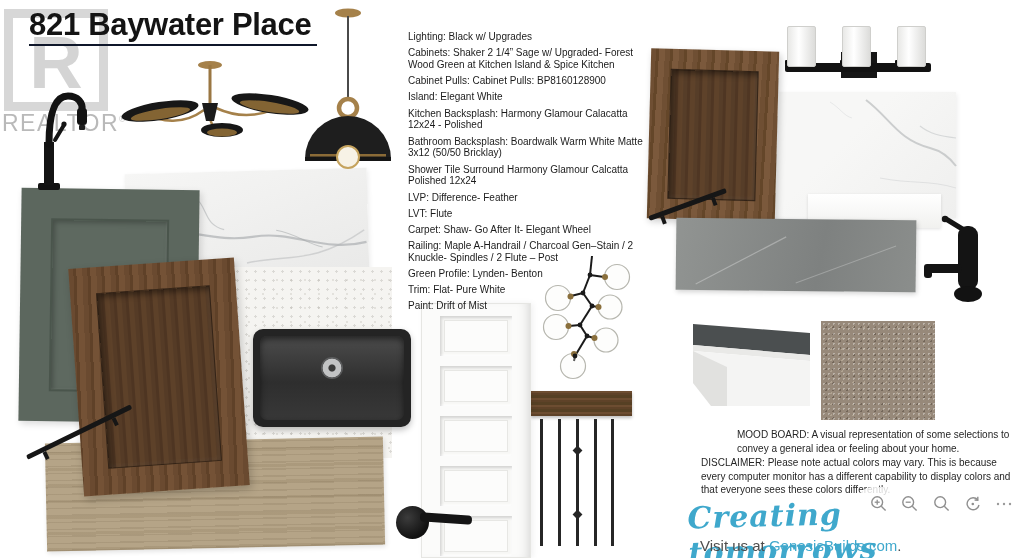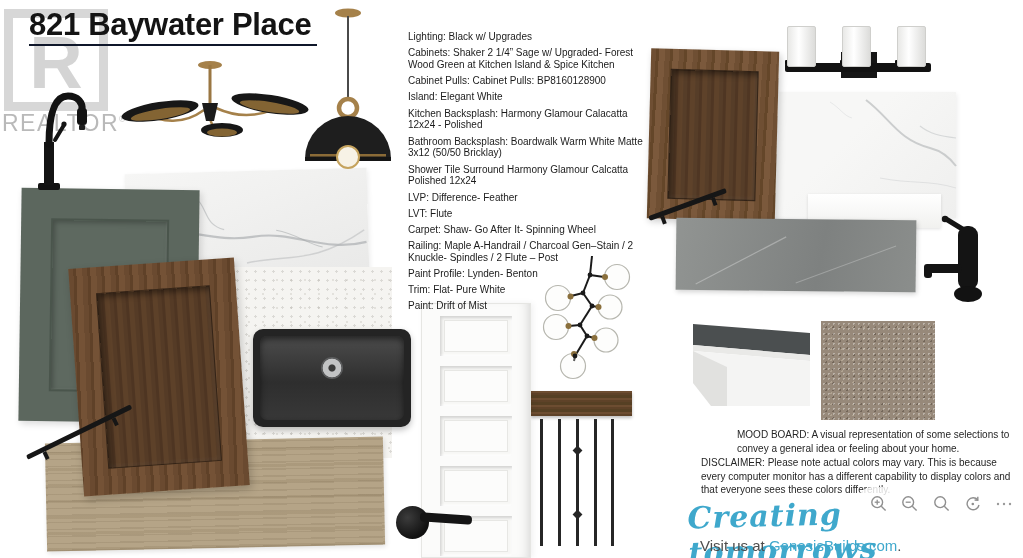--- a/index.html
+++ b/index.html
@@ -210,23 +210,23 @@
   <div class="abs specs">
     <p>Lighting: Black w/ Upgrades</p>
     <p>Cabinets: Shaker 2 1/4”  Sage w/ Upgraded- Forest Wood Green at Kitchen Island  &amp; Spice Kitchen</p>
     <p>Cabinet Pulls: Cabinet Pulls: BP8160128900</p>
     <p>Island: Elegant White</p>
     <p>Kitchen Backsplash: Harmony Glamour Calacatta 12x24 - Polished</p>
     <p>Bathroom Backsplash: Boardwalk Warm White Matte 3x12 (50/50 Bricklay)</p>
     <p>Shower Tile Surround Harmony Glamour Calcatta Polished 12x24</p>
     <p>LVP: Difference- Feather</p>
     <p>LVT: Flute</p>
-    <p>Carpet: Shaw- Go After It- Spinning Wheel</p>
+    <p>Carpet: Shaw- Go After It- Elegant Wheel</p>
     <p>Railing: Maple A-Handrail / Charcoal Gen–Stain / 2 Knuckle- Spindles / 2 Flute – Post</p>
-    <p>Paint Profile: Lynden- Benton</p>
+    <p>Green Profile: Lynden- Benton</p>
     <p>Trim: Flat- Pure White</p>
     <p>Paint: Drift of Mist</p>
   </div>
 
   <div class="abs white-door">
     <div class="dpanel" style="top:13px"></div>
     <div class="dpanel" style="top:63px"></div>
     <div class="dpanel" style="top:113px"></div>
     <div class="dpanel" style="top:163px"></div>
     <div class="dpanel" style="top:213px"></div>

